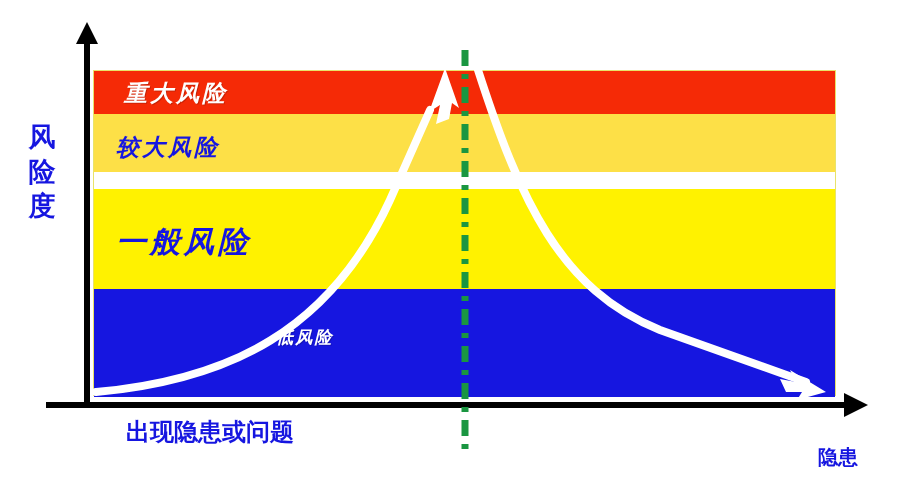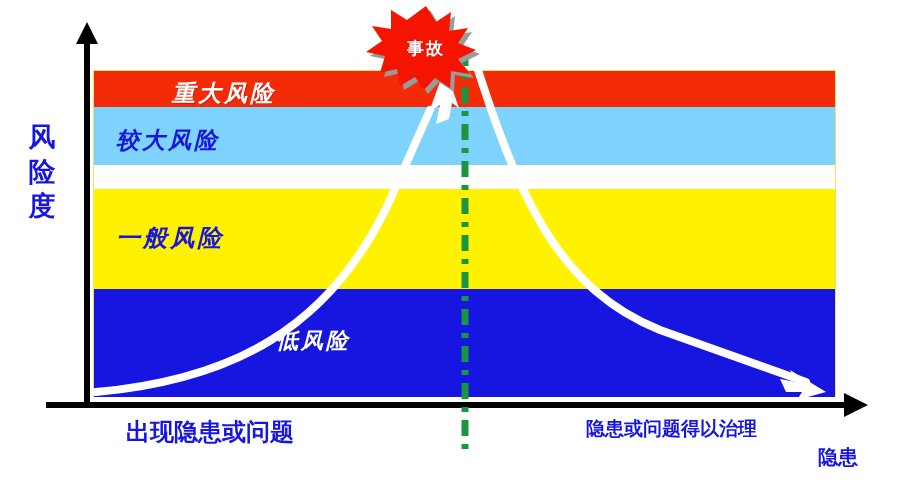--- a/index.html
+++ b/index.html
@@ -59,50 +59,42 @@
   <div id="y-axis-title" class="cn-blue">
     <div id="ych1">风</div>
     <div id="ych2">险</div>
     <div id="ych3">度</div>
   </div>
 
   <div id="x-axis-title" class="cn-blue">隐患</div>
 
   <div id="bands">
     <div class="band" id="band-0" style="top: 0px; height: 47.922px; background: rgb(245, 42, 6);">
-      <span class="band-label" id="band-label-0" style="color: rgb(255, 255, 255); font-size: 23px; left: 30px; top: 7.401px; text-shadow: rgba(0, 0, 0, 0.18) 1px 1px 0px; margin-left: 48px;">重大风险</span>
+      <span class="band-label" id="band-label-0" style="color: rgb(255, 255, 255); font-size: 23px; left: 30px; top: 7.401px; text-shadow: rgba(0, 0, 0, 0.18) 1px 1px 0px;">重大风险</span>
     </div>
-    <div class="band" id="band-1" style="top: 36px; height: 58px; background: #7dd3fc;">
+    <div class="band" id="band-1" style="top: 43px; height: 58px; background: #fde047;">
       <span class="band-label" id="band-label-1" style="color: rgb(22, 22, 224); font-size: 23px; left: 22px; top: 18.485px;">较大风险</span>
     </div>
     <div class="band" id="band-2" style="top: 118.012px; height: 100.082px; background: rgb(255, 242, 0);">
-      <span class="band-label" id="band-label-2" style="color: rgb(22, 22, 224); font-size: 24px; left: 22px; top: 33.481px;">一般风险</span>
+      <span class="band-label" id="band-label-2" style="color: rgb(22, 22, 224); font-size: 30px; left: 22px; top: 33.481px;">一般风险</span>
     </div>
     <div class="band" id="band-3" style="top: 218.094px; height: 107.906px; background: rgb(22, 22, 224);">
-      <span class="band-label" id="band-label-3" style="color: rgb(255, 255, 255); font-size: 22px; left: 182px; top: 37.393px; text-shadow: rgba(0, 0, 0, 0.18) 1px 1px 0px;">低风险</span>
+      <span class="band-label" id="band-label-3" style="color: rgb(255, 255, 255); font-size: 17px; left: 182px; top: 37.393px; text-shadow: rgba(0, 0, 0, 0.18) 1px 1px 0px;">低风险</span>
     </div>
   </div>
 
   <svg id="curves" viewBox="0 0 912 488">
 
     <line id="divider-line" x1="465" y1="50" x2="465" y2="452" stroke="#1a9641" stroke-width="7" stroke-dasharray="16 8 5 8" stroke-linecap="butt"></line>
 
     <path id="curve-rise" d="M 96 392 C 230 380 330 330 390 200 L 430 110" fill="none" stroke="#ffffff" stroke-width="8" stroke-linecap="round"></path>
 
     <path id="curve-rise-head" d="M 445 68 L 429 112 L 440 105 L 436 124 L 449 119 L 452 103 L 459 108 Z" fill="#ffffff"></path>
 
     <path id="curve-fall" d="M 478 70 C 520 200 560 290 660 330 L 806 382" fill="none" stroke="#ffffff" stroke-width="8" stroke-linecap="round"></path>
 
     <path id="curve-fall-head" d="M 826 392 L 790 370 L 796 382 L 780 379 L 786 392 L 802 392 L 797 400 Z" fill="#ffffff"></path>
   </svg>
 
-  <div id="burst-wrap">
-    <svg viewBox="0 0 140 92" width="140" height="92">
-      <polygon points="74,8 84,24 99,14 97,33 116,30 106,45 124,52 106,61 118,76 99,73 98,90 83,80 72,92 63,79 48,88 45,71 28,75 33,58 14,54 30,43 20,28 39,31 39,12 55,22" fill="#9a9a9a"></polygon>
-      <polygon points="70,4 80,20 95,10 93,29 112,26 102,41 120,48 102,57 114,72 95,69 94,86 79,76 68,88 59,75 44,84 41,67 24,71 29,54 10,50 26,39 16,24 35,27 35,8 51,18" fill="#f41400"></polygon>
-    </svg>
-    <div id="burst-text">事故</div>
-  </div>
 
   <div id="label-left" class="cn-blue">出现隐患或问题</div>
-  <div id="label-right" class="cn-blue">隐患或问题得以治理</div>
 
 </div>
 
 </body></html>

